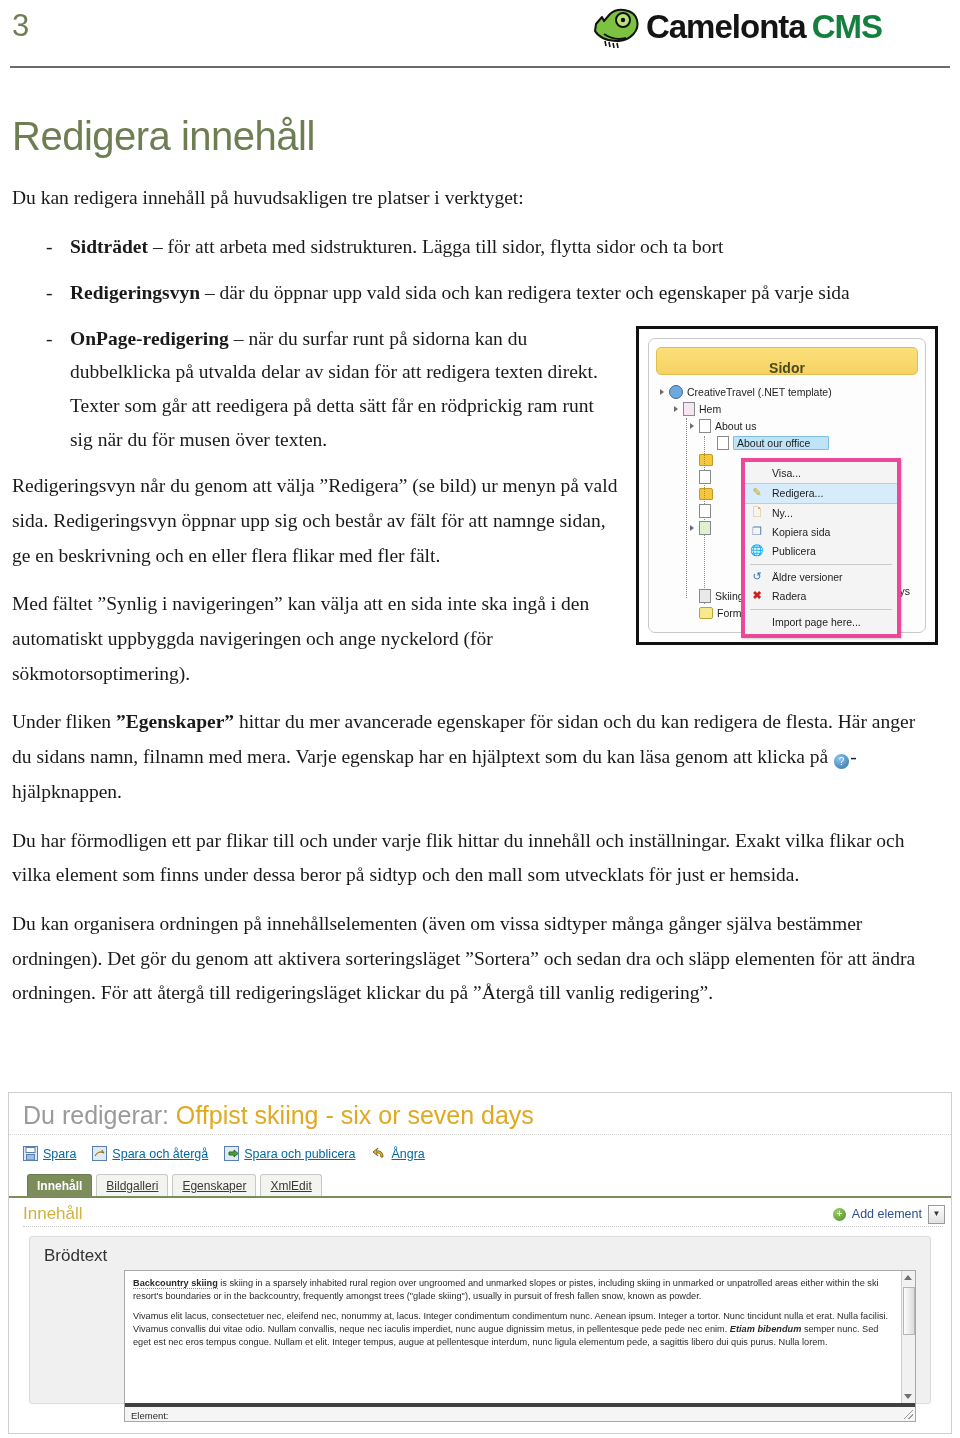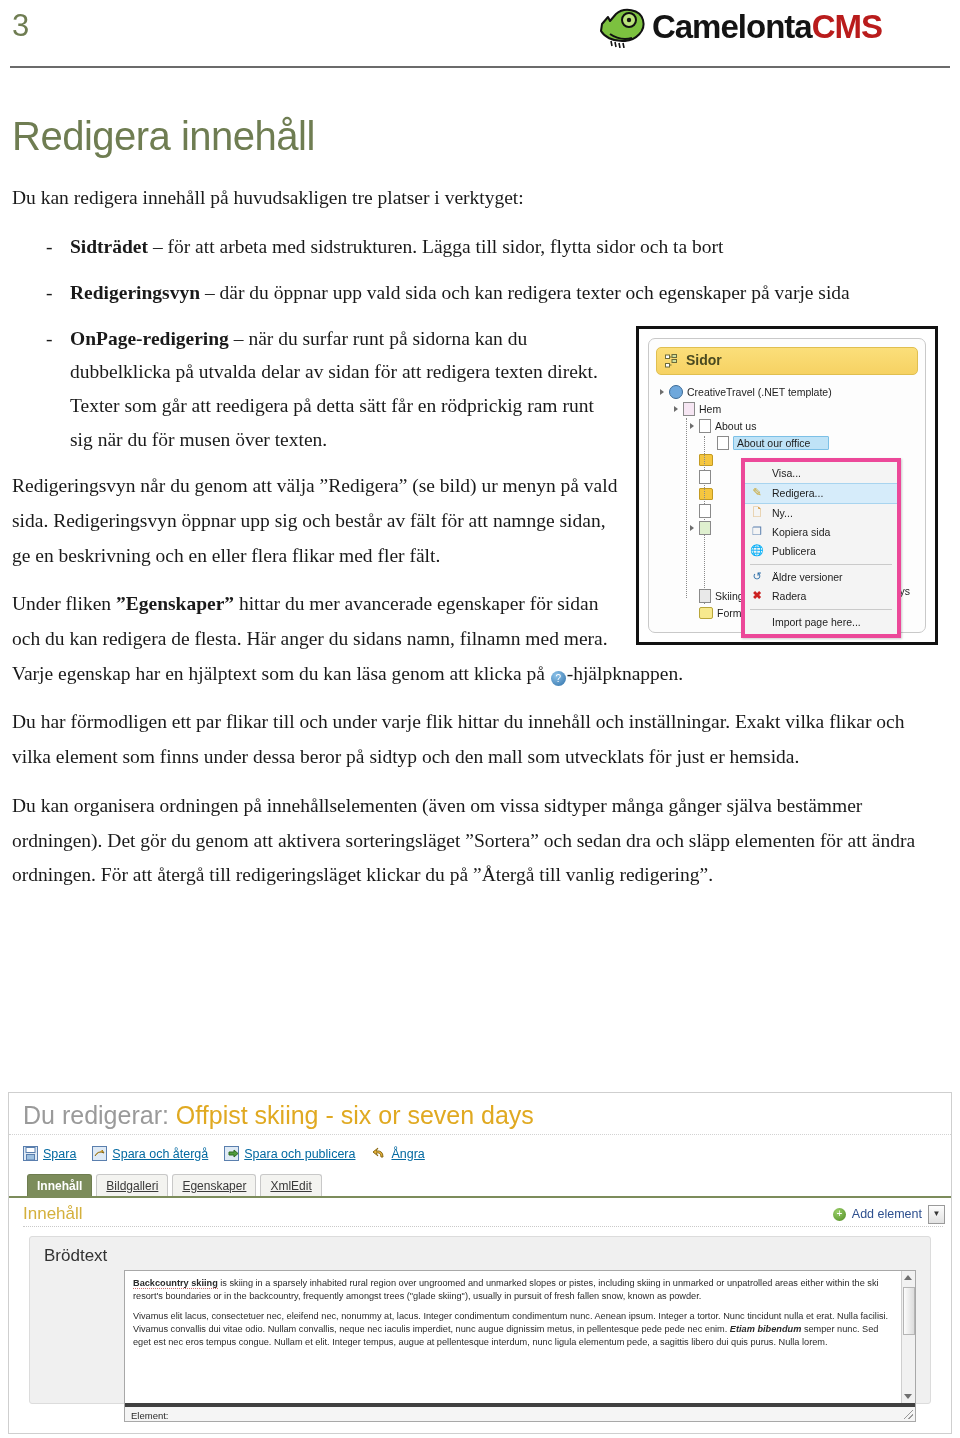--- a/index.html
+++ b/index.html
@@ -42,21 +42,21 @@
   }
   .logo-mark { width: 52px; height: 44px; display:block; }
   .logo-text {
     font-family: "Liberation Sans", sans-serif;
     font-size: 33px;
     font-weight: bold;
     color: #141414;
     letter-spacing: -1px;
     line-height: 1;
   }
-  .logo-text .cms { color: #b91c1c; }
+  .logo-text .cms { color: #15803d; margin-left: 6px; }
   .header-rule {
     position: absolute;
     left: 10px;
     right: 10px;
     bottom: 4px;
     height: 2px;
     background: #6b6b6b;
   }
 
   
@@ -125,20 +125,21 @@
     border-radius: 5px;
     height: 26px;
     display: flex;
     align-items: center;
     gap: 8px;
     padding: 0 8px;
     font-family: "Liberation Sans", sans-serif;
     font-weight: bold;
     font-size: 14px;
     color: #4a4a20;
+    flex-direction: column;
   }
   .tree {
     margin-top: 9px;
     font-family: "Liberation Sans", sans-serif;
     font-size: 10.5px;
     color: #1d1d1d;
     position: relative;
   }
   .tnode {
     display: flex;
@@ -593,20 +594,21 @@
           </div>
         </div>
       </div>
 
       <span class="dash">-</span><b>OnPage-redigering</b><span> – när du surfar runt på sidorna kan du dubbelklicka på utvalda delar av sidan för att redigera texten direkt. Texter som går att reedigera på detta sätt får en rödprickig ram runt sig när du för musen över texten.</span>
     </li>
   </ul>
 
   <p class="para">Redigeringsvyn når du genom att välja ”Redigera” (se bild) ur menyn på vald sida. Redigeringsvyn öppnar upp sig och består av fält för att namnge sidan, ge en beskrivning och en eller flera flikar med fler fält.</p>
 
+  <p class="para">Med fältet ”Synlig i navigeringen” kan välja att en sida inte ska ingå i den automatiskt uppbyggda navigeringen och ange nyckelord (för sökmotorsoptimering).</p>
 
   <p class="para"><span>Under fliken </span><b>”Egenskaper”</b><span> hittar du mer avancerade egenskaper för sidan och du kan redigera de flesta. Här anger du sidans namn, filnamn med mera. Varje egenskap har en hjälptext som du kan läsa genom att klicka på </span><span class="help-badge">?</span><span>-hjälpknappen.</span></p>
 
   <p class="para">Du har förmodligen ett par flikar till och under varje flik hittar du innehåll och inställningar. Exakt vilka flikar och vilka element som finns under dessa beror på sidtyp och den mall som utvecklats för just er hemsida.</p>
 
   <p class="para">Du kan organisera ordningen på innehållselementen (även om vissa sidtyper många gånger själva bestämmer ordningen). Det gör du genom att aktivera sorteringsläget ”Sortera” och sedan dra och släpp elementen för att ändra ordningen. För att återgå till redigeringsläget klickar du på ”Återgå till vanlig redigering”.</p>
 </div>
 
 <div class="editor-shot">
 

